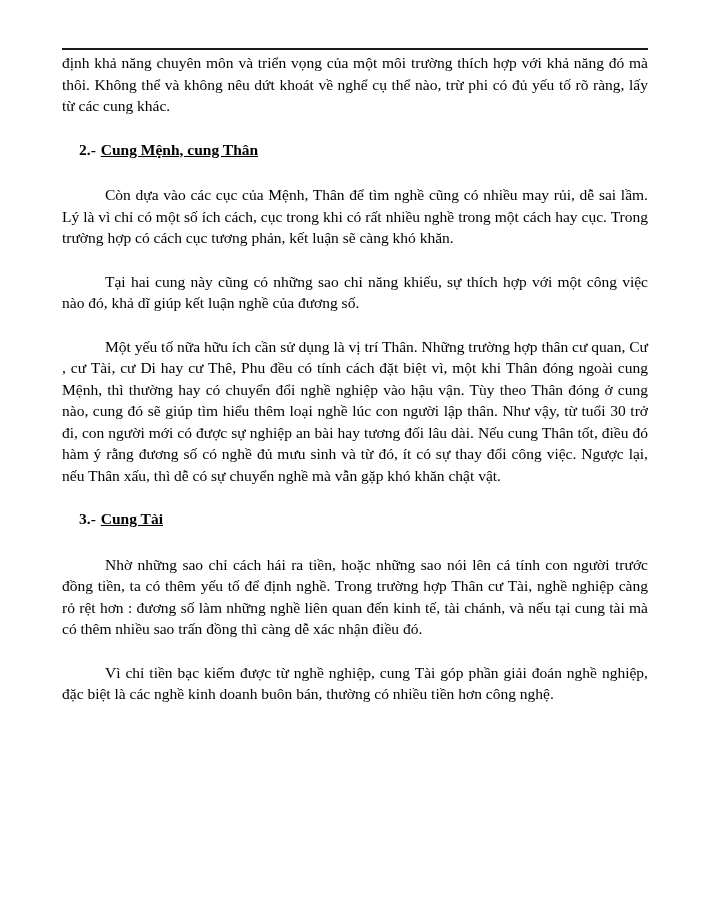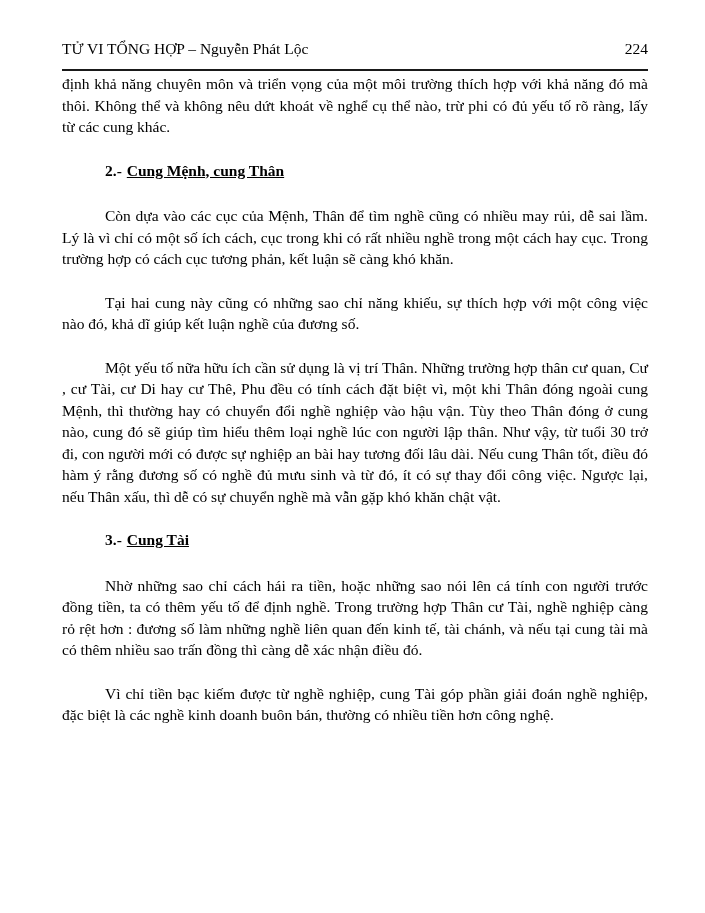--- a/index.html
+++ b/index.html
@@ -43,38 +43,34 @@
     margin: 0 0 22px 0;
   }
   .para.noindent {
     text-indent: 0;
     margin-top: 2px;
   }
   .heading {
     font-size: 15.5px;
     line-height: 21.5px;
     font-weight: bold;
-    margin: 4px 0 24px 43px;
+    margin: 4px 0 24px 17px;
   }
   .heading .hnum {
     margin-right: 5px;
   }
   .heading .htitle {
     text-decoration: underline;
   }
 </style>
 </head>
 <body>
 
 <div class="page">
 
-  <div class="header">
-    <span>TỬ VI TỔNG HỢP – Nguyễn Phát Lộc</span>
-    <span>224</span>
-  </div>
 
   <div class="rule"></div>
 
   <p class="para noindent">định khả năng chuyên môn và triển vọng của một môi trường thích hợp với khả năng đó mà thôi. Không thể và không nêu dứt khoát về nghể cụ thể nào, trừ phi có đủ yếu tố rõ ràng, lấy từ các cung khác.</p>
 
   <p class="heading">
     <span class="hnum">2.-</span><span class="htitle">Cung Mệnh, cung Thân</span>
   </p>
 
   <p class="para">Còn dựa vào các cục của Mệnh, Thân để tìm nghề cũng có nhiều may rủi, dễ sai lầm. Lý là vì chỉ có một số ích cách, cục trong khi có rất nhiều nghề trong một cách hay cục. Trong trường hợp có cách cục tương phản, kết luận sẽ càng khó khăn.</p>

